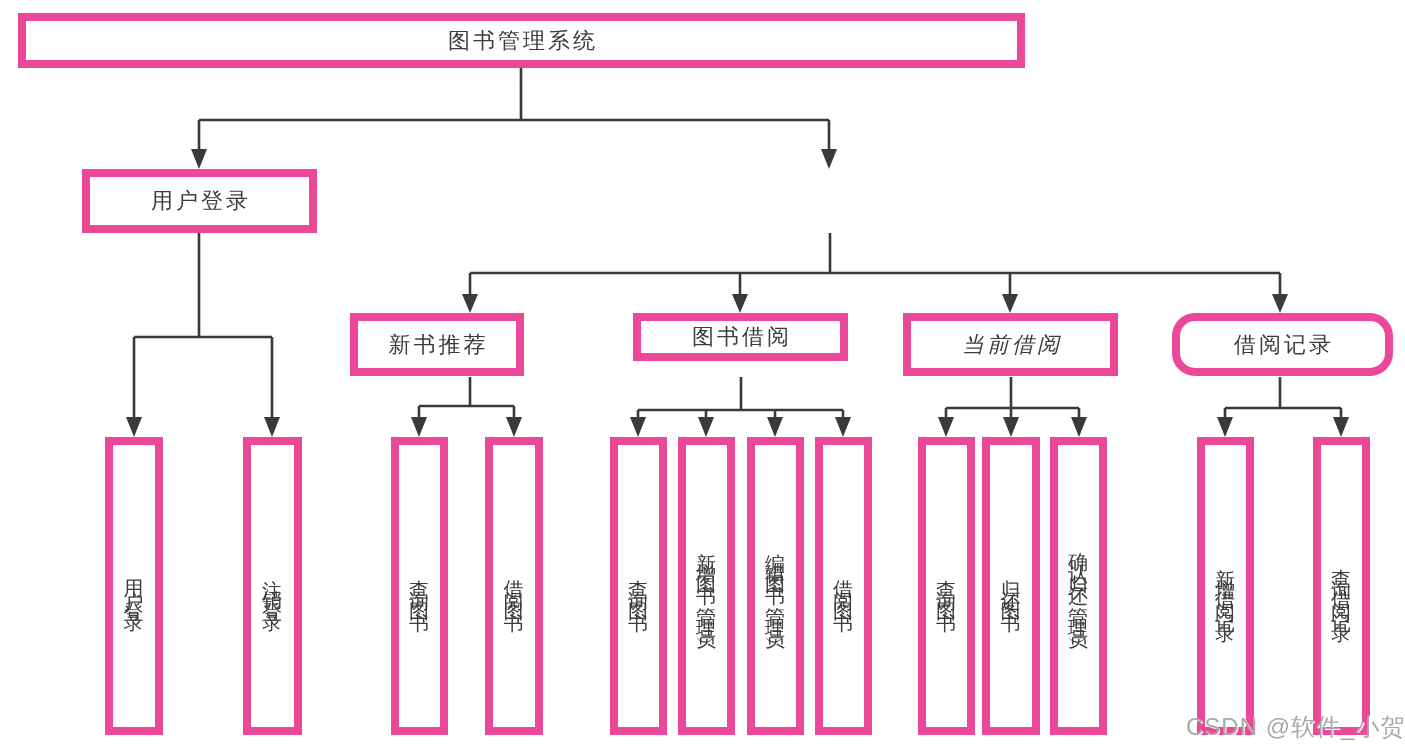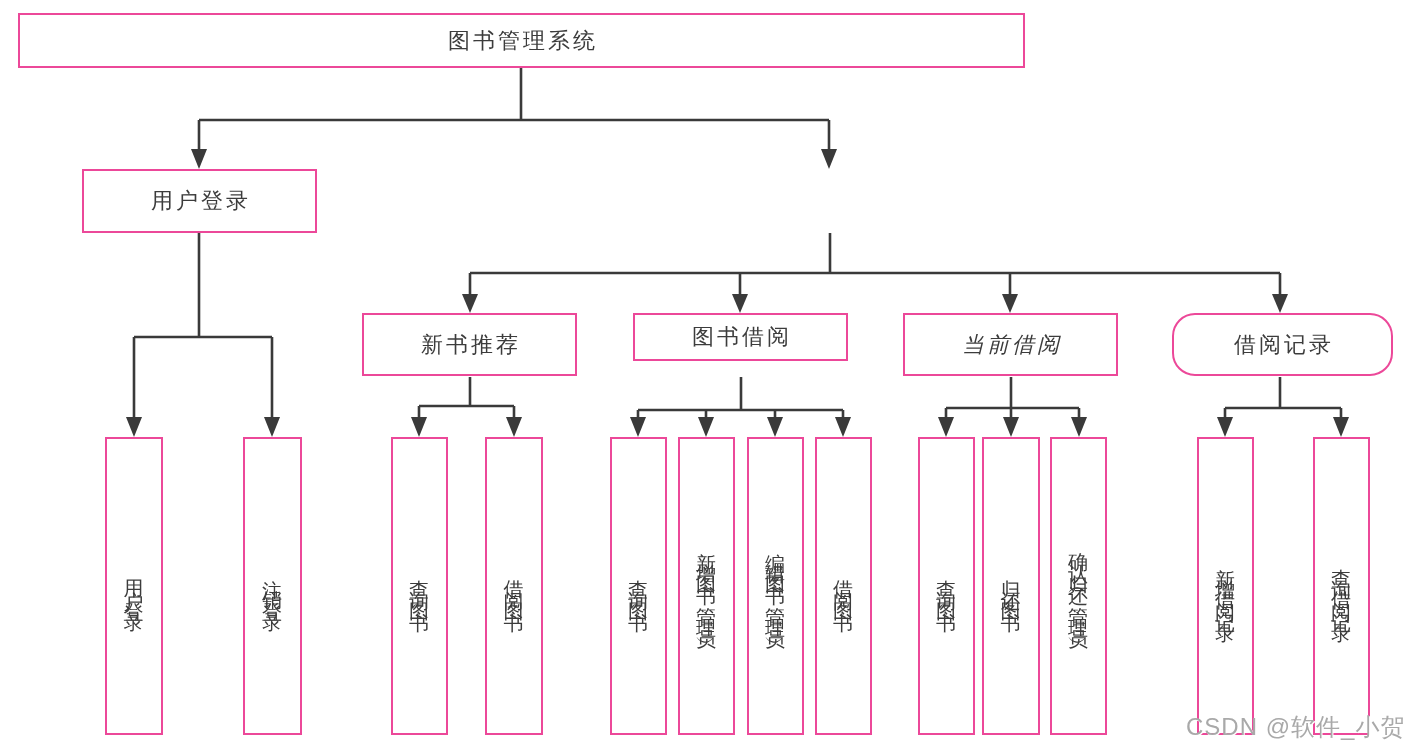--- a/index.html
+++ b/index.html
@@ -8,21 +8,21 @@
     width:1405px;height:747px;
     background:#ffffff;
     font-family:"Liberation Sans","DejaVu Sans",sans-serif;
     overflow:hidden;
   }
   #connectors{position:absolute;left:0;top:0;width:1405px;height:747px;z-index:1;}
   .node{
     position:absolute;
     box-sizing:border-box;
     background:#ffffff;
-    border:2px solid #ec4899;
+    border:8px solid #ec4899;
     display:flex;align-items:center;justify-content:center;
     color:#3c3c3c;
     z-index:2;
   }
   .h-node{font-size:22px;letter-spacing:3px;text-indent:3px;}
   .leaf{
     font-size:20px;
   }
   .leaf .vtext{
     writing-mode:vertical-rl;
@@ -95,21 +95,21 @@
   </svg>
 
   <div class="node h-node" style="left:18px;top:13px;width:1007px;height:55px;">
     <span>图书管理系统</span>
   </div>
 
   <div class="node h-node" style="left:82px;top:169px;width:235px;height:64px;">
     <span>用户登录</span>
   </div>
 
-  <div class="node h-node" style="left:362px;top:313px;width:215px;height:63px;">
+  <div class="node h-node" style="left:350px;top:313px;width:174px;height:63px;">
     <span>新书推荐</span>
   </div>
   <div class="node h-node" style="left:633px;top:313px;width:215px;height:48px;">
     <span>图书借阅</span>
   </div>
   <div class="node h-node" style="left:903px;top:313px;width:215px;height:63px;font-style:italic;">
     <span>当前借阅</span>
   </div>
   <div class="node h-node" style="left:1172px;top:313px;width:221px;height:63px;border-radius:23px;">
     <span>借阅记录</span>

